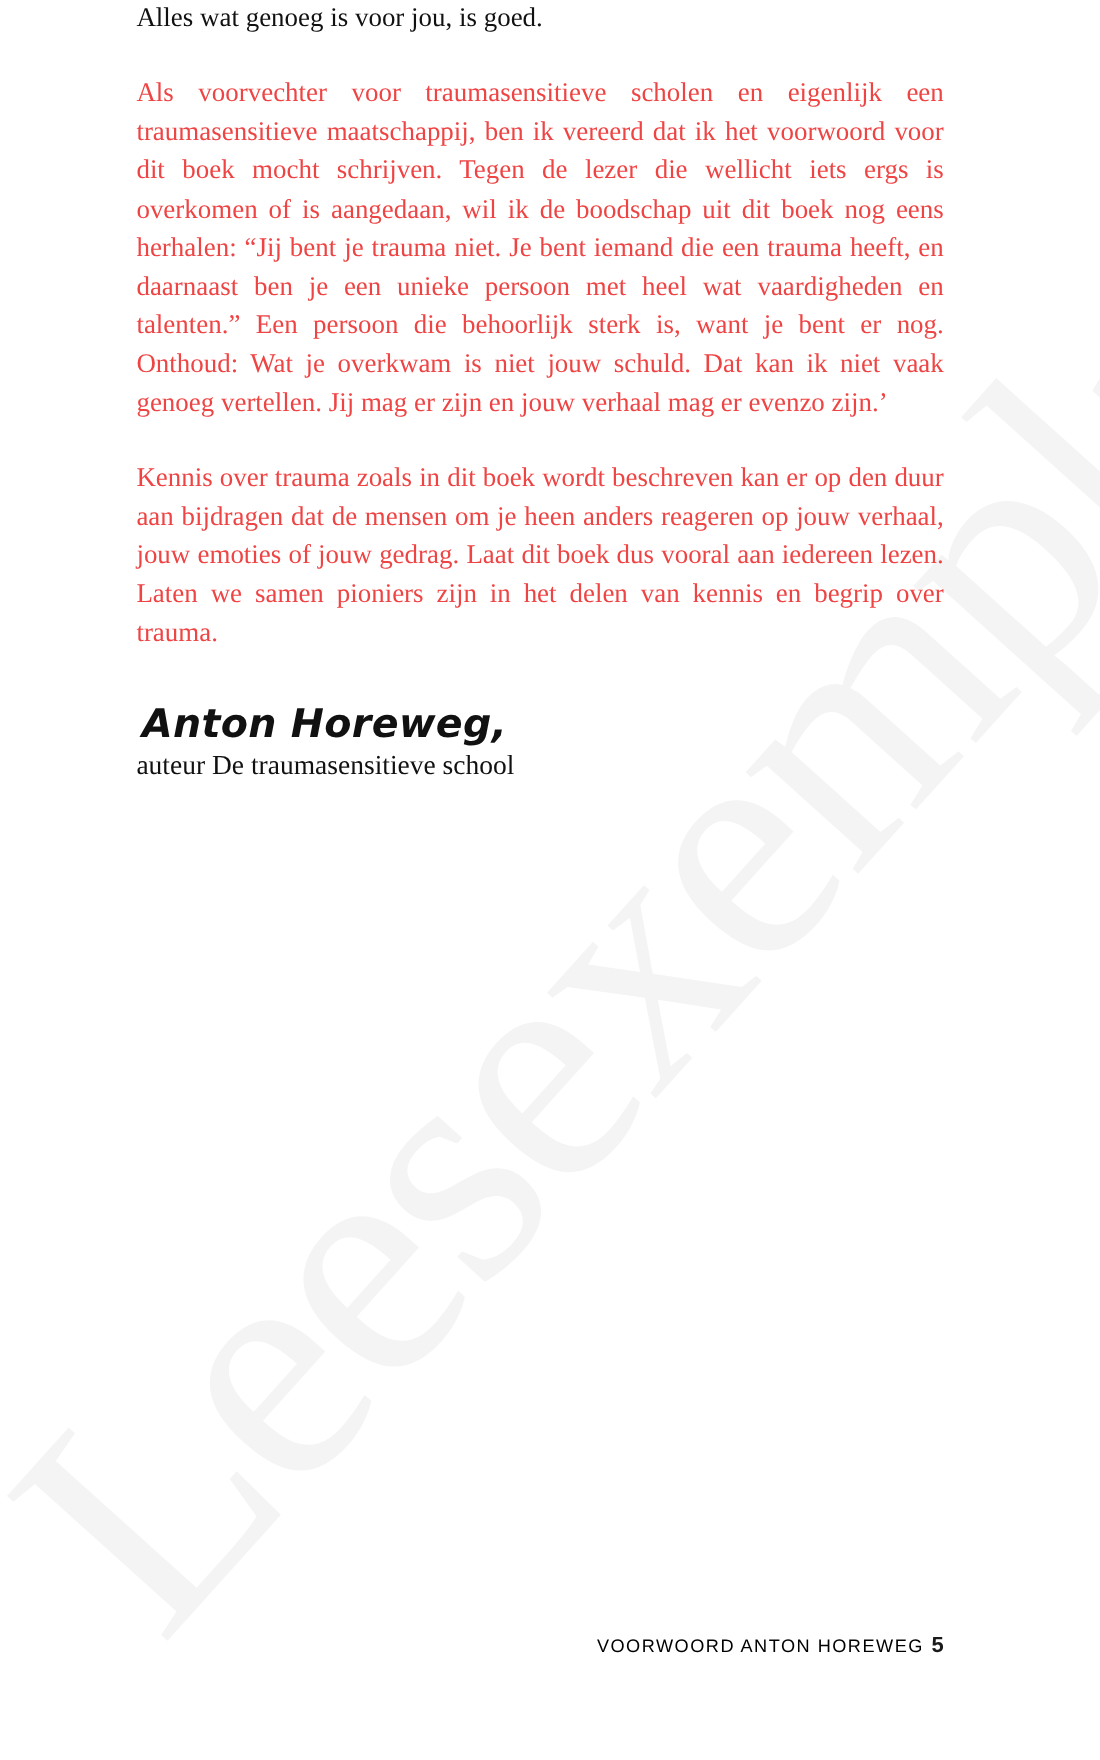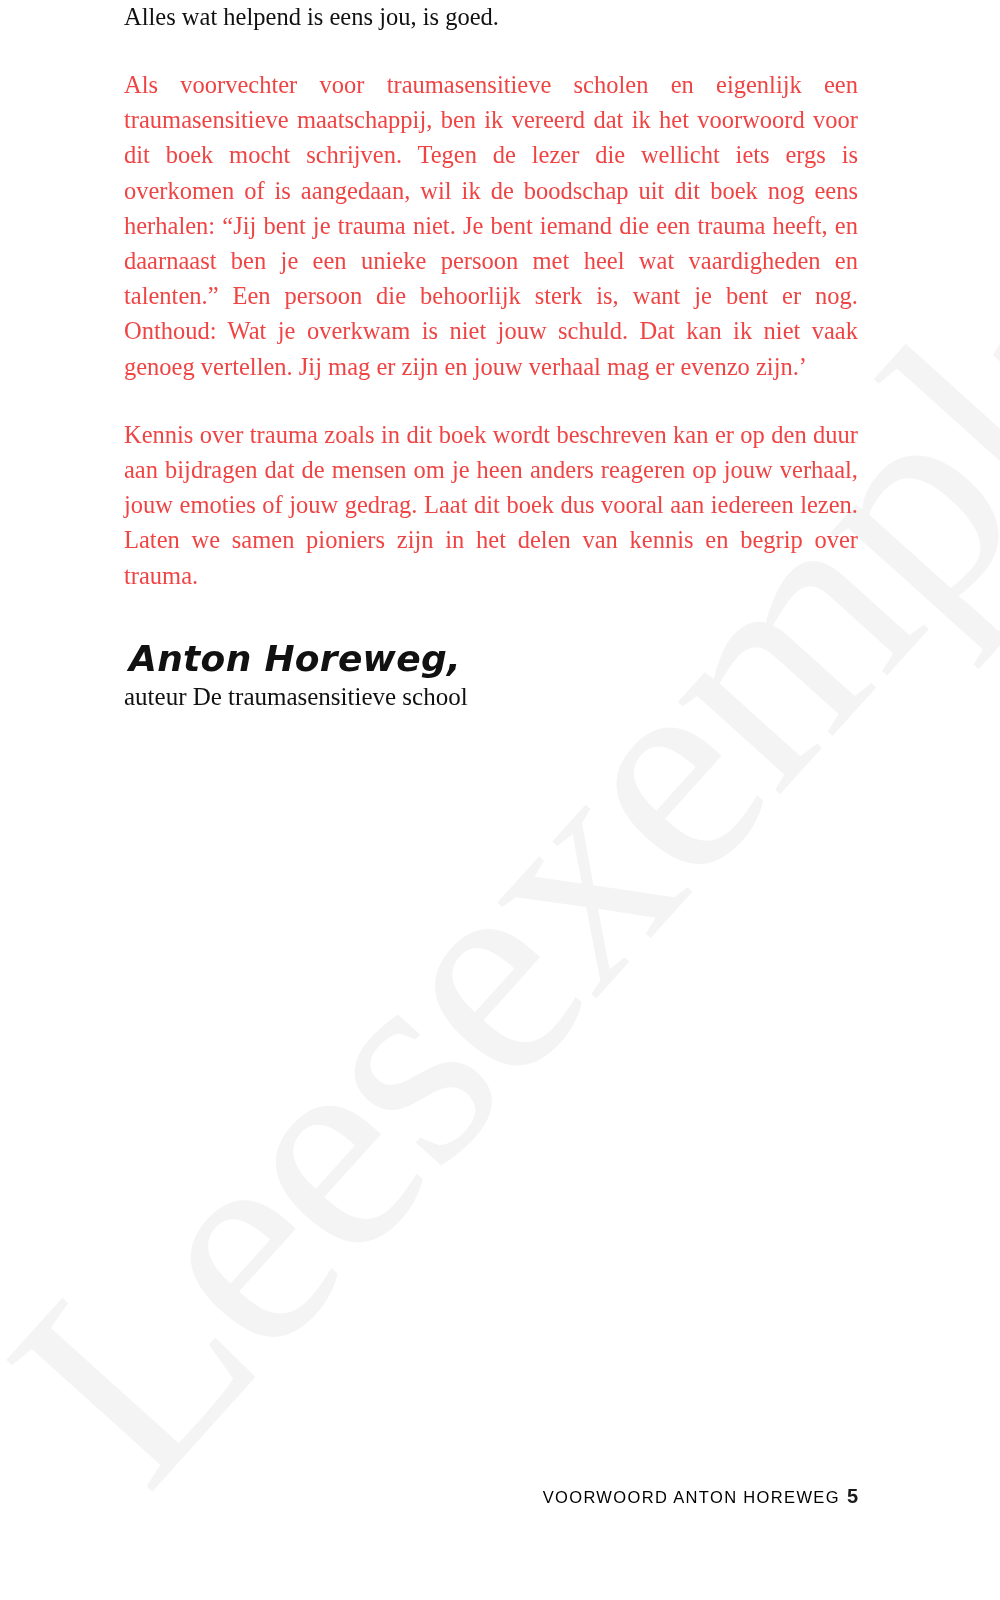--- a/index.html
+++ b/index.html
@@ -126,21 +126,21 @@
 <body>
 
 <div id="page">
 
   <div id="watermark-layer">
     <div id="watermark-text">Leesexemplaar</div>
   </div>
 
   <div id="content">
 
-    <p class="intro-line">Alles wat helpend is eens jou, is goed.</p>
+    <p class="intro-line">Alles wat genoeg is voor jou, is goed.</p>
 
     <div class="spacer-par"></div>
 
     <p class="body-par">Als voorvechter voor traumasensitieve scholen en eigenlijk een traumasensitieve maatschappij, ben ik vereerd dat ik het voor­woord voor dit boek mocht schrijven. Tegen de lezer die wellicht iets ergs is overkomen of is aangedaan, wil ik de boodschap uit dit boek nog eens herhalen: “Jij bent je trauma niet. Je bent iemand die een trauma heeft, en daarnaast ben je een unieke persoon met heel wat vaardigheden en talenten.” Een persoon die behoorlijk sterk is, want je bent er nog. Onthoud: Wat je overkwam is niet jouw schuld. Dat kan ik niet vaak genoeg vertellen. Jij mag er zijn en jouw verhaal mag er evenzo zijn.’</p>
 
     <div class="spacer-par"></div>
 
     <p class="body-par">Kennis over trauma zoals in dit boek wordt beschreven kan er op den duur aan bijdragen dat de mensen om je heen anders reageren op jouw verhaal, jouw emoties of jouw gedrag. Laat dit boek dus vooral aan iedereen lezen. Laten we samen pioniers zijn in het delen van kennis en begrip over trauma.</p>
 
     <div class="spacer-sig"></div>

